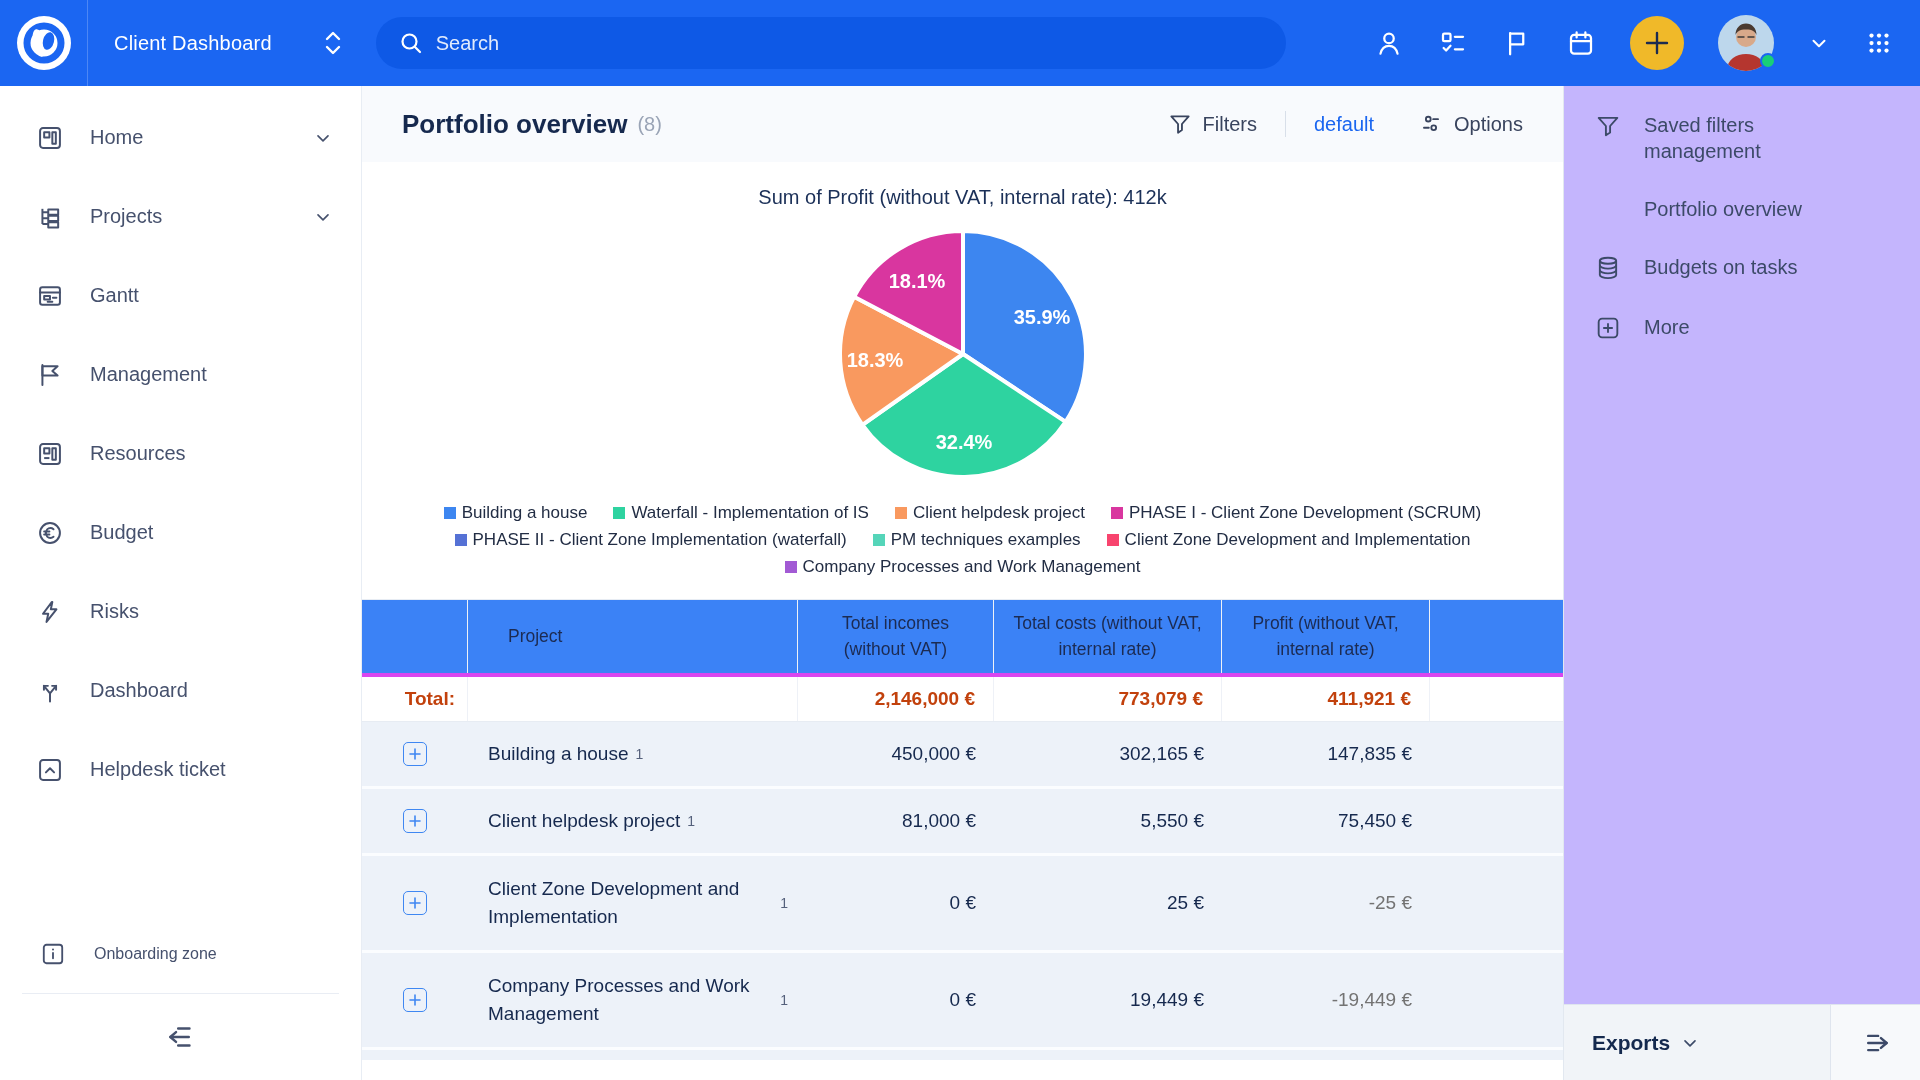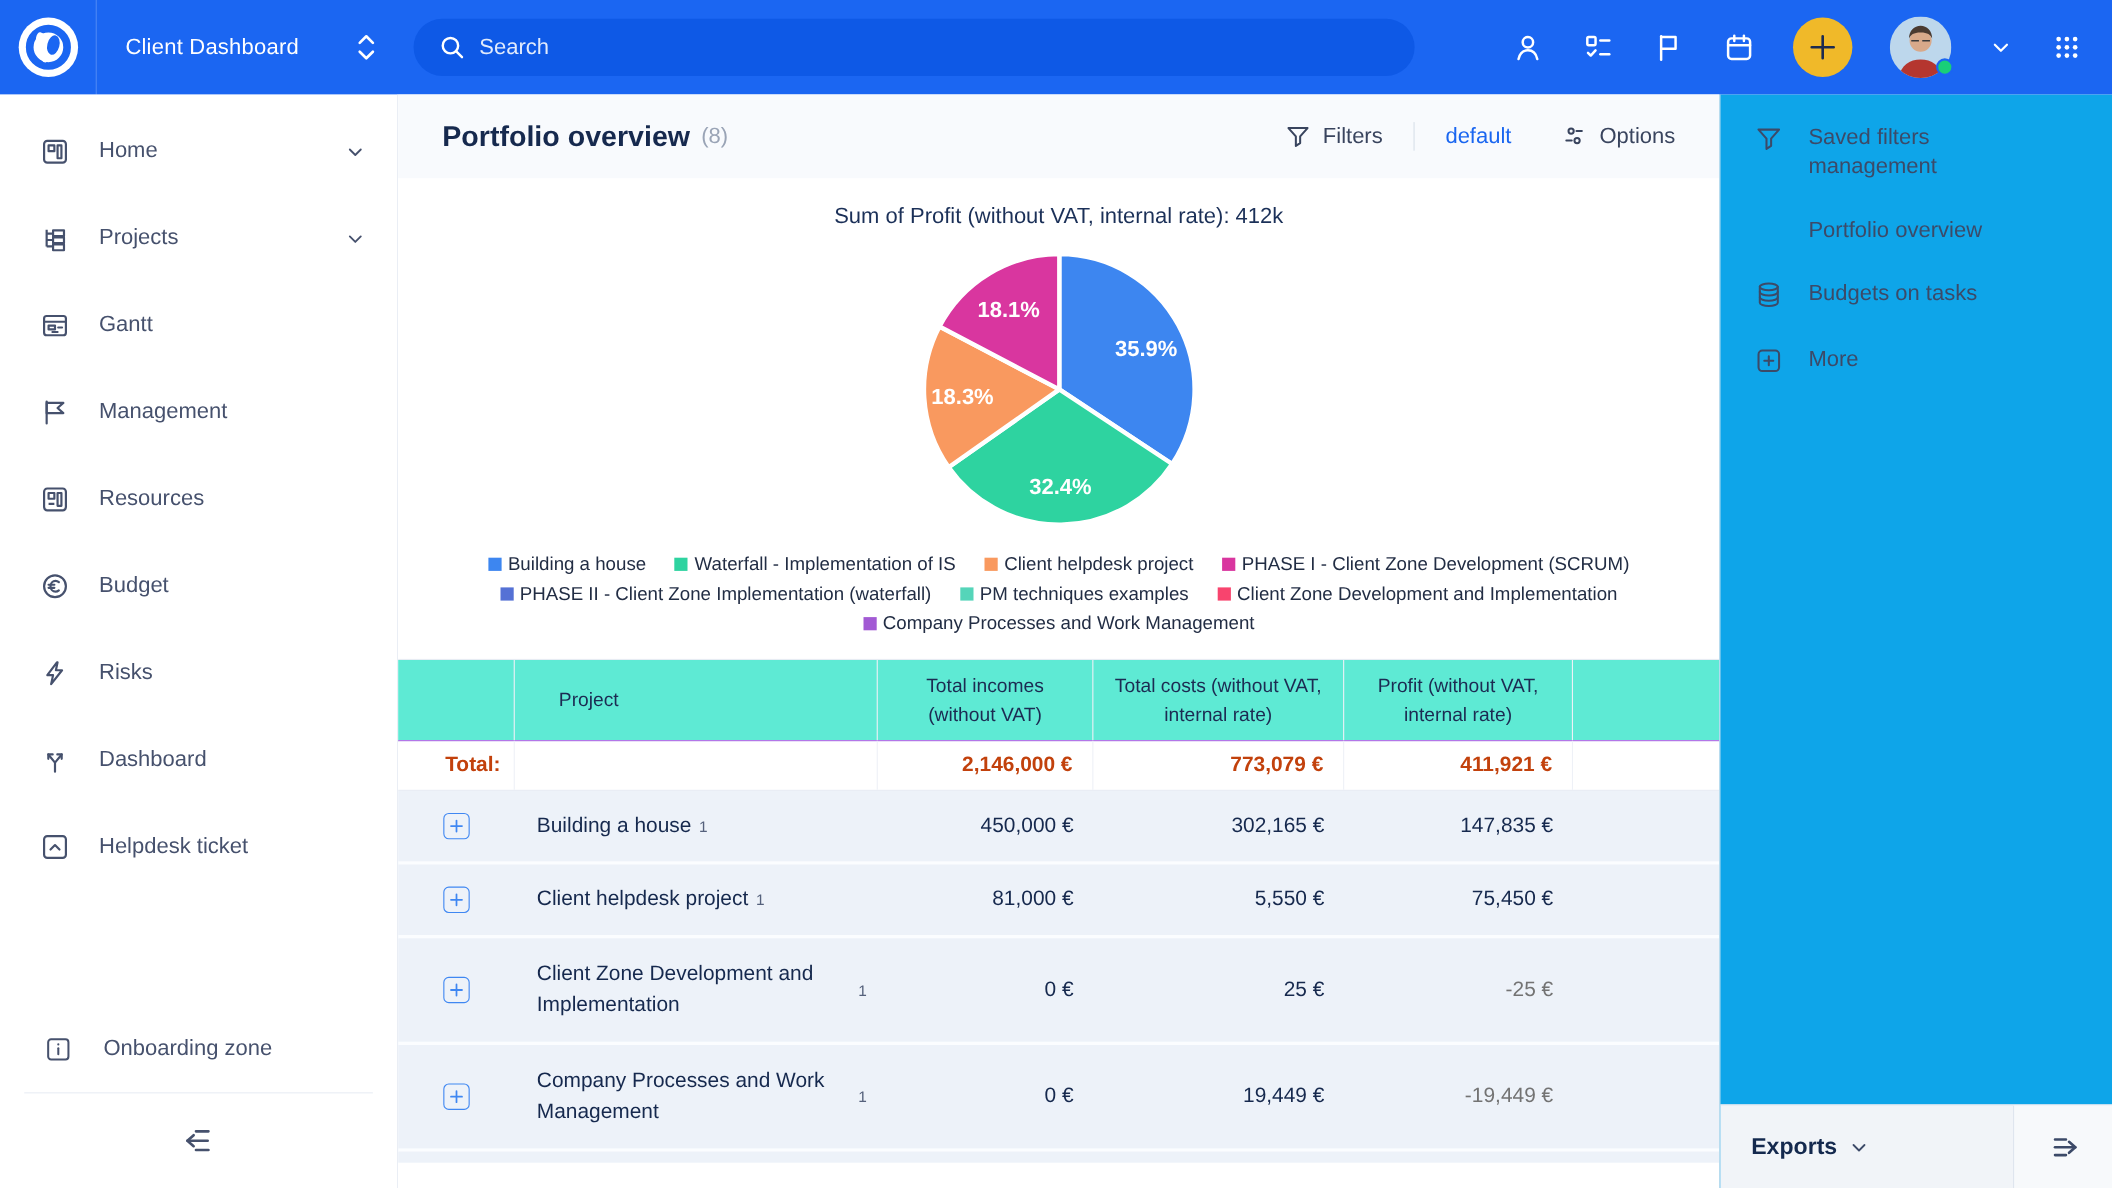--- a/index.html
+++ b/index.html
@@ -24,21 +24,21 @@
   
   .shell { flex:1; display:flex; min-height:0; }
 
   
   .sidebar { width:362px; background:#fff; border-right:1px solid #e8edf4; display:flex; flex-direction:column; padding-top:12px; }
   .side-item { height:79px; display:flex; align-items:center; padding:0 28px 0 36px; gap:26px; cursor:pointer; color:#46516d; }
   .side-item .s-lbl { font-size:20px; color:#46516d; }
   .side-item .chev { margin-left:auto; }
   .side-spacer { flex:1; }
   .side-foot { height:79px; display:flex; align-items:center; padding:0 28px 0 40px; gap:28px; cursor:pointer; }
-  .side-foot .s-lbl { font-size:20px; color:#46516d; }
+  .side-foot .s-lbl { font-size:16px; color:#46516d; }
   .side-div { height:1px; background:#e9edf4; margin:0 22px; }
   .collapse-row { height:86px; display:flex; align-items:center; justify-content:center; }
 
   
   .main { flex:1; background:#fff; display:flex; flex-direction:column; min-width:0; }
   .main-head { height:76px; background:#f8fafd; display:flex; align-items:center; padding:0 40px; flex-shrink:0; }
   .page-title { font-size:26px; font-weight:bold; color:#16294e; }
   .page-count { font-size:20px; color:#9aa4b6; margin-left:10px; }
   .head-actions { margin-left:auto; display:flex; align-items:center; gap:28px; }
   .act { display:flex; align-items:center; gap:10px; cursor:pointer; font-size:20px; color:#39445e; }
@@ -50,41 +50,41 @@
   .pie-box { display:flex; justify-content:center; margin-top:10px; }
   .pie-label { font-weight:bold; font-size:20px; fill:#fff; }
   .legend { margin-top:14px; display:flex; flex-direction:column; gap:7px; }
   .legend-line { display:flex; justify-content:center; gap:26px; }
   .leg-item { display:flex; align-items:center; gap:6px; font-size:17px; color:#222d44; }
   .swatch { width:12px; height:12px; flex-shrink:0; }
 
   
   .ptable { margin-top:22px; border-top:1px solid #e7ecf3; }
   .trow { display:grid; grid-template-columns:106px 330px 196px 228px 208px 1fr; }
-  .th-row { background:#5eead4; border-bottom:1px solid #d946ef; }
+  .th-row { background:#3b82f6; border-bottom:4px solid #d946ef; }
   .th { padding:10px 14px; display:flex; align-items:center; justify-content:center; text-align:center; font-size:17.5px; color:#1c2b52; line-height:1.5; min-height:62px; border-right:1px solid #eef1f7; }
   .th:first-child { border-right:1px solid #eef1f7; }
   .th:last-child { border-right:none; }
   .tot-row { background:#fff; border-bottom:1px solid #e7ecf3; }
   .tot-cell { min-height:44px; display:flex; align-items:center; font-size:19px; color:#c2410c; border-right:1px solid #eef1f7;font-weight:bold; }
   .tot-cell:last-child { border-right:none; }
   .right-al { justify-content:flex-end; padding-right:18px; }
   .data-row { background:#edf2f9; border-bottom:3px solid #fbfdff; }
   .cell { display:flex; align-items:center; font-size:19px; color:#16294e; }
   .c-exp { justify-content:center; }
   .c-name { padding:14px 10px 14px 20px; line-height:1.45; }
   .row-h { min-height:64px; }
   .row-h2 { min-height:94px; }
   .cnt { font-size:14px; color:#55617c; margin-left:7px; position:relative; top:1px; }
   .neg { color:#737373; }
   .exp-btn { width:24px; height:24px; border:1.6px solid #3f87f2; border-radius:5px; display:flex; align-items:center; justify-content:center; cursor:pointer; background:transparent; }
   .partial-row { height:10px; background:#edf2f9; margin-top:0; }
 
   
-  .rightbar { width:357px; background:#0ea5e9; border-left:1px solid #e2e8f0; display:flex; flex-direction:column; }
+  .rightbar { width:357px; background:#c4b5fd; border-left:1px solid #e2e8f0; display:flex; flex-direction:column; }
   .r-item { display:flex; align-items:flex-start; gap:22px; padding:16px 20px 16px 30px; cursor:pointer; }
   .r-item .r-lbl { font-size:20px; color:#3c4a68; line-height:1.3; }
   .r-item.indent { padding-left:80px; }
   .r-spacer { flex:1; }
   .exports-bar { height:76px; border-top:1px solid #dfe5ee; display:flex; align-items:stretch; background:#f1f4f8; }
   .exports-left { flex:1; display:flex; align-items:center; gap:10px; padding-left:28px; cursor:pointer; }
   .exports-left .x-lbl { font-size:21px; font-weight:bold; color:#14294e; }
   .exports-right { width:90px; border-left:1px solid #dfe5ee; background:#f7f9fb; display:flex; align-items:center; justify-content:center; cursor:pointer; }
 
   svg { display:block; }

